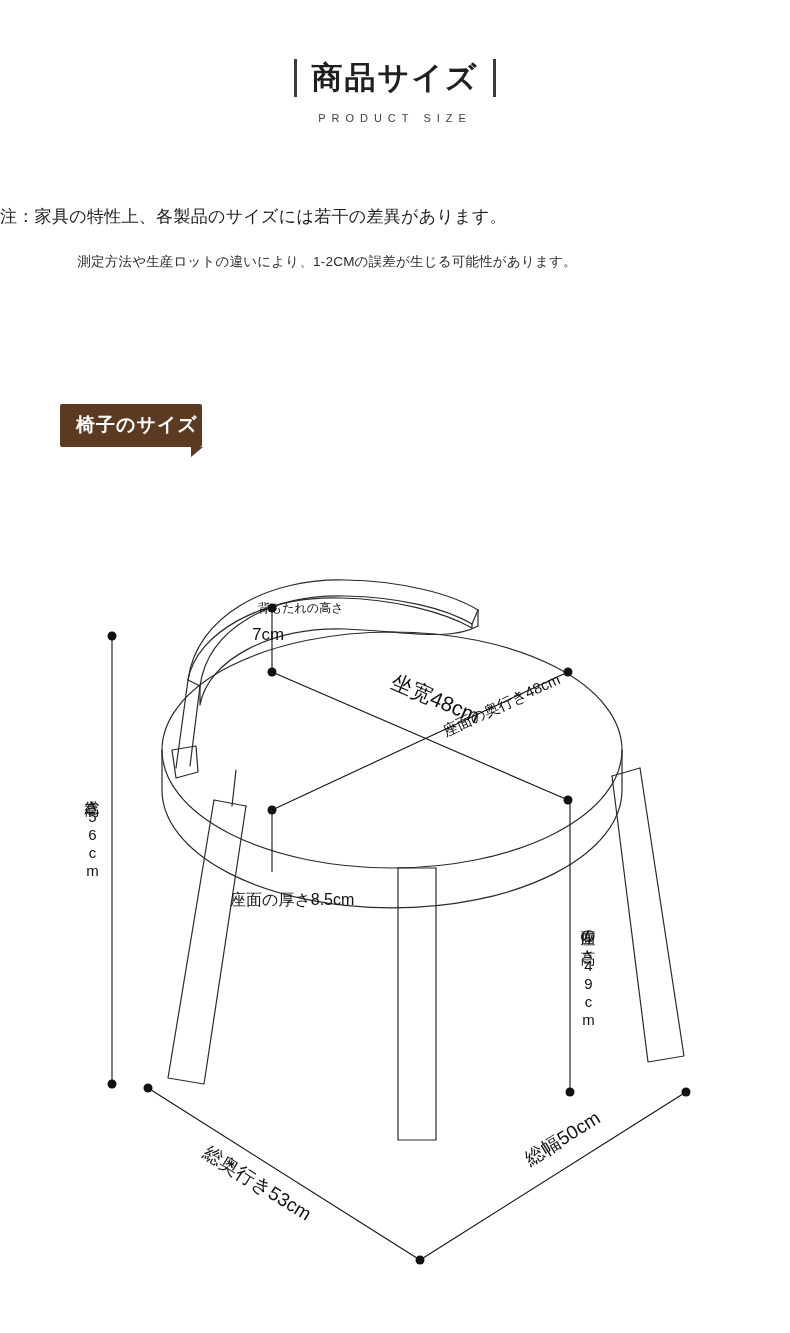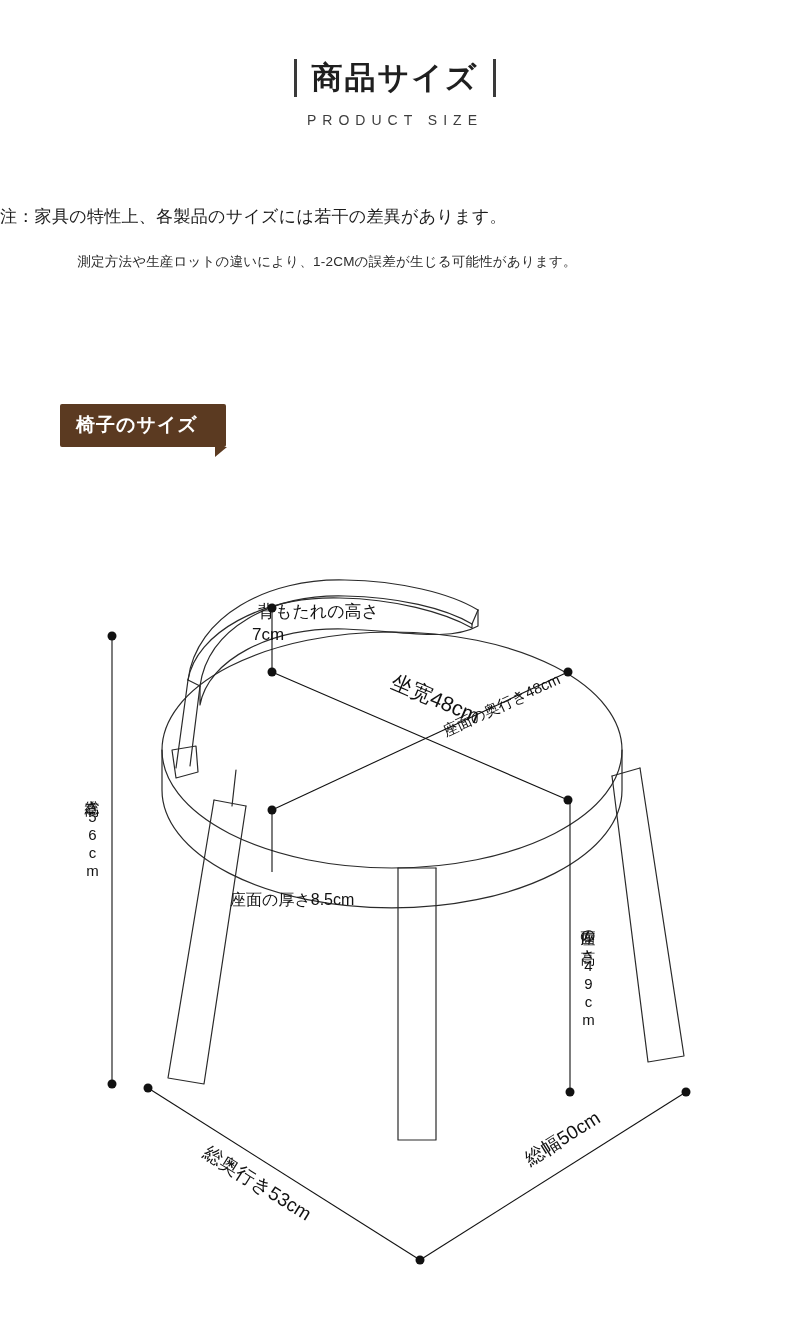--- a/index.html
+++ b/index.html
@@ -38,21 +38,21 @@
   }
   .title-main {
     font-size: 31px;
     font-weight: bold;
     letter-spacing: 2px;
     color: #1f1f1f;
     line-height: 40px;
   }
   .title-sub {
     margin-top: 14px;
-    font-size: 14px;
+    font-size: 11px;
     letter-spacing: 6px;
     color: #3d3d3d;
   }
 
   
   .note-main {
     position: absolute;
     top: 205px;
     left: 0;
     width: 790px;
@@ -74,21 +74,21 @@
 
   
   .section-tag {
     position: absolute;
     top: 404px;
     left: 60px;
     background: #5b3a21;
     color: #ffffff;
     font-size: 19px;
     font-weight: bold;
-    padding: 8px 28px 9px 16px;
+    padding: 8px 4px 9px 16px;
     letter-spacing: 1px;
     border-radius: 2px;
     font-family: Liberation Serif, serif;
   }
   .section-tag::after {
     content: "";
     position: absolute;
     right: -1px;
     bottom: -10px;
     border-left: 12px solid #5b3a21;
@@ -115,21 +115,21 @@
     color: #111;
   }
   .hlabel {
     position: absolute;
     font-size: 15px;
     color: #111;
     white-space: nowrap;
   }
   .small-label {
     position: absolute;
-    font-size: 17px;
+    font-size: 12px;
     color: #111;
     white-space: nowrap;
   }
 </style>
 </head>
 <body>
 
 <div class="header">
   <div class="title-row">
     <span class="title-bar"></span>

